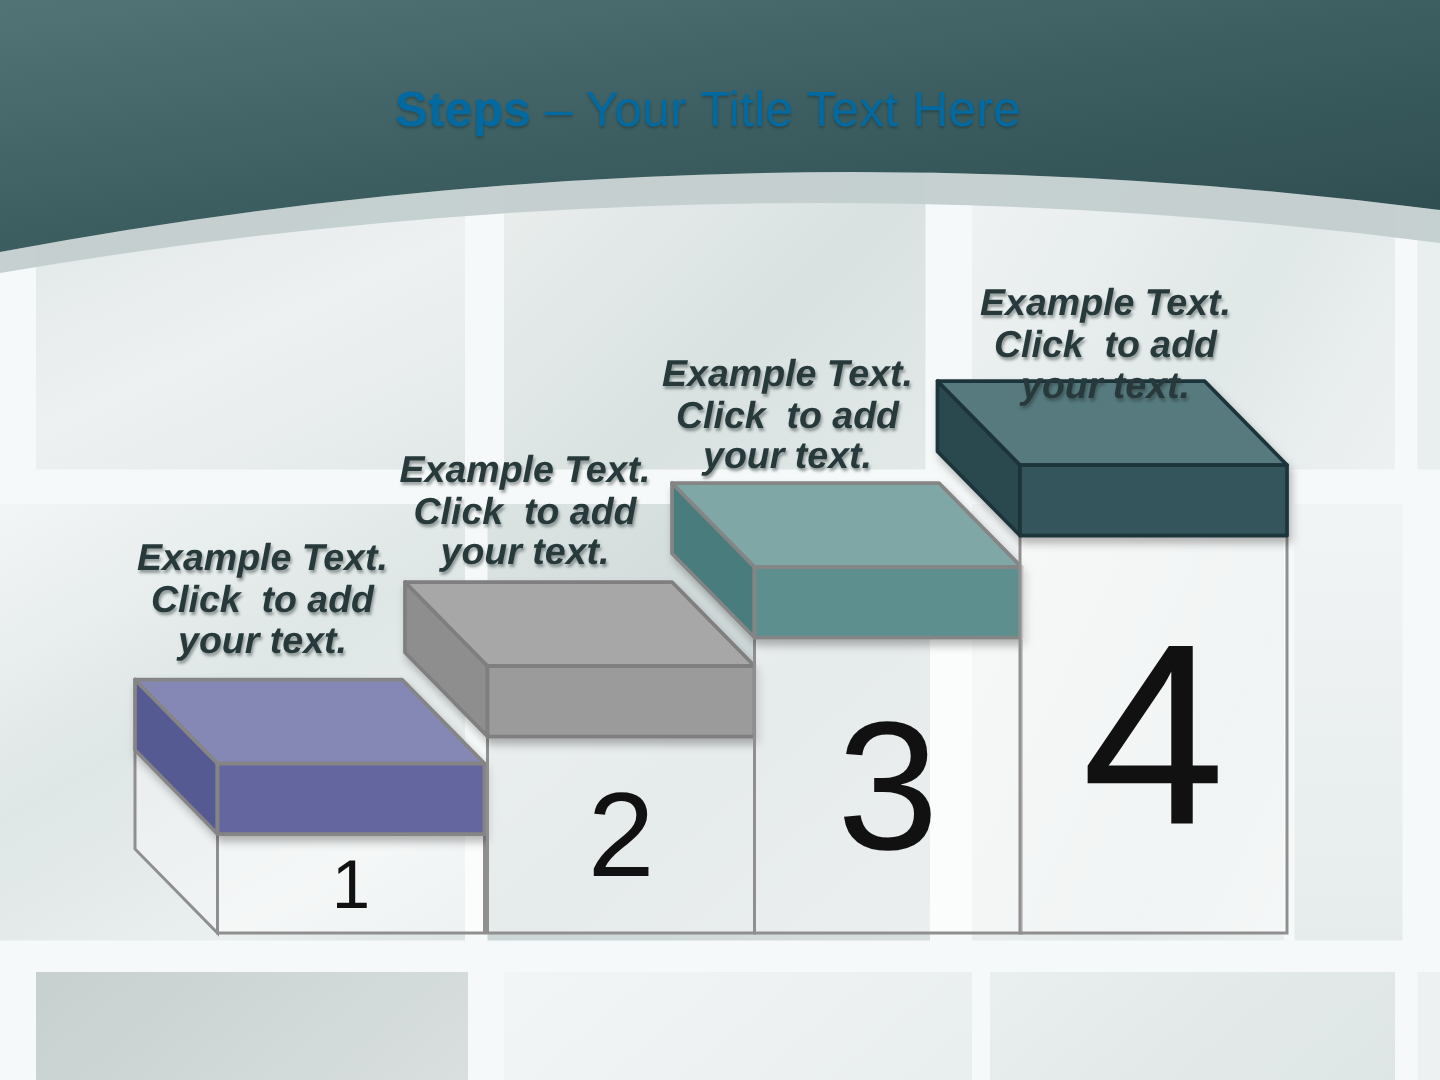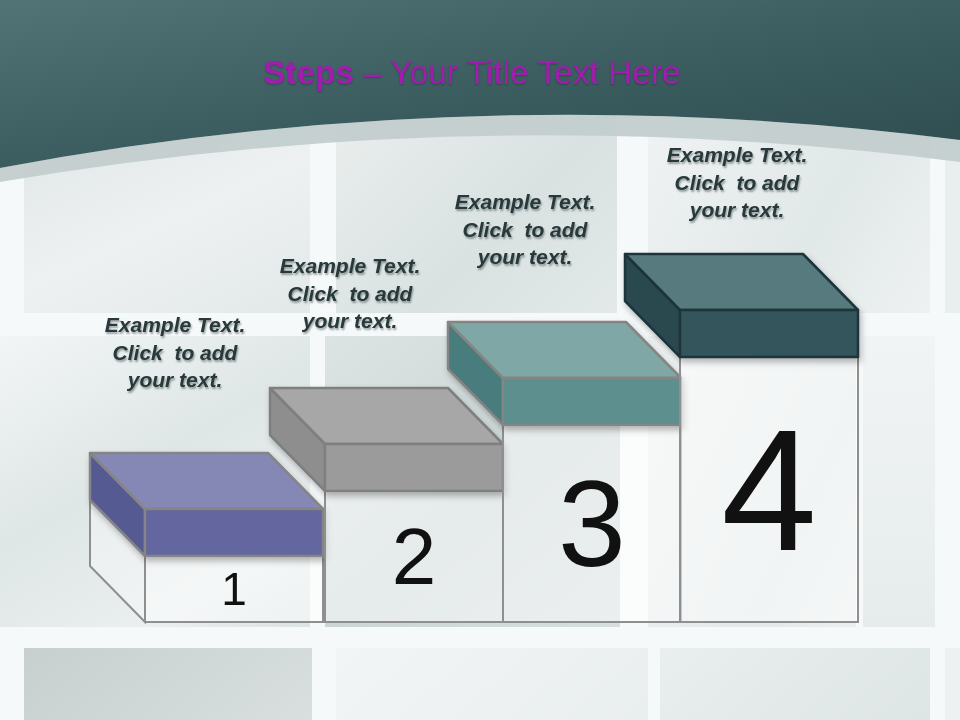--- a/index.html
+++ b/index.html
@@ -37,23 +37,24 @@
     color:#111;font-weight:400;line-height:1;
   }
   .num1{left:145px;top:556px;width:178px;height:66px;font-size:46px;}
   .num2{left:325px;top:491px;width:178px;height:131px;font-size:80px;}
   .num3{left:503px;top:425px;width:178px;height:197px;font-size:122px;}
   .num4{left:680px;top:357px;width:178px;height:265px;font-size:172px;}
 
   
   .step-label{
     position:absolute;z-index:5;width:200px;text-align:center;
-    font-style:italic;font-weight:700;font-size:21px;line-height:27.5px;
+    font-style:italic;font-weight:700;font-size:25px;line-height:27.5px;
     white-space:pre-wrap;
     text-shadow:1px 2px 2px rgba(40,50,50,0.45);
+    margin-top:48px;
   }
   .lbl1{left:75px;top:311px;}
   .lbl2{left:250px;top:252px;}
   .lbl3{left:425px;top:188px;}
   .lbl4{left:637px;top:141px;}
 
   
   .header-svg{position:absolute;left:0;top:0;z-index:6;}
   .slide-title{
     position:absolute;z-index:7;left:0;top:53px;width:944px;
@@ -151,17 +152,17 @@
       <linearGradient id="hdrgrad" x1="0" y1="0" x2="0.9" y2="1">
         <stop offset="0" stop-color="#527476"></stop>
         <stop offset="0.5" stop-color="#3d5f61"></stop>
         <stop offset="1" stop-color="#2e4d50"></stop>
       </linearGradient>
     </defs>
     <path d="M0,168 Q480,78 960,140 L960,162 Q480,100 0,182 Z" opacity="0.95" fill="#c3cdcd"></path>
     <path d="M0,0 H960 V140 Q480,78 0,168 Z" fill="url(#hdrgrad)"></path>
   </svg>
 
-  <div class="slide-title" style="color: #a21caf;">
+  <div class="slide-title" style="color: #0369a1;">
     <span class="t-bold">Steps</span><span class="t-rest">– Your Title Text Here</span>
   </div>
 
 </div>
 
 </body></html>

